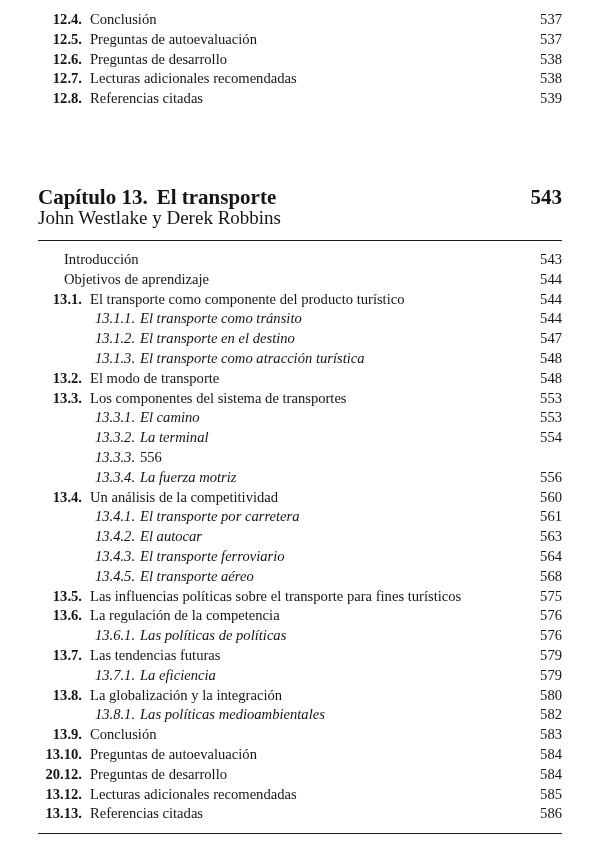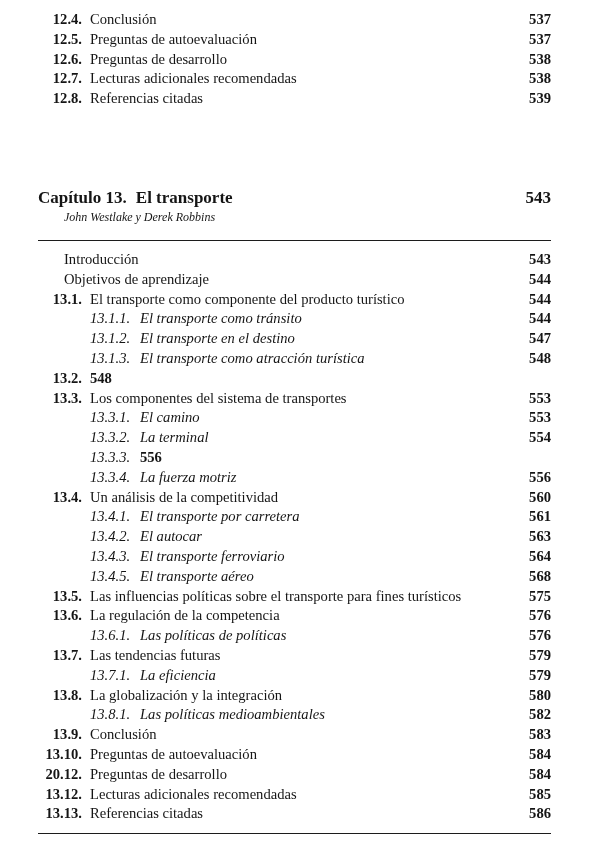--- a/index.html
+++ b/index.html
@@ -6,21 +6,21 @@
   html, body {
     margin: 0;
     padding: 0;
     background: #ffffff;
   }
   .page {
     position: relative;
     width: 600px;
     height: 849px;
     background: #ffffff;
-    padding: 10px 49px 0 38px;
+    padding: 10px 38px 0 38px;
     font-family: "Liberation Serif", "DejaVu Serif", serif;
     color: #151515;
     overflow: hidden;
   }
   .toc-block { width: 100%; }
   .row {
     display: flex;
     align-items: baseline;
     line-height: 19.8px;
     font-size: 14.6px;
@@ -34,49 +34,47 @@
   }
   .row .title {
     flex: 1 1 auto;
     padding-right: 8px;
     white-space: nowrap;
     overflow: hidden;
   }
   .row .pg {
     flex: 0 0 auto;
     font-style: normal;
-    font-weight: 700;
+    font-weight: 400;
     text-align: center;
   }
   .row.lvl0 { padding-left: 26px; }
   .row.lvl2 {
     padding-left: 52px;
     font-style: italic;
   }
   .row.lvl2 .num {
     font-weight: 400;
     width: 50px;
-    text-align: left;
+    text-align: center;
     padding-right: 0;
   }
   .gap-between { height: 66px; }
   .chapter-head {
     display: flex;
     align-items: baseline;
     font-weight: 700;
-    font-size: 17px;
+    font-size: 21px;
     line-height: 21px;
   }
   .chapter-label { flex: 0 0 auto; padding-right: 9px; }
   .chapter-title { flex: 1 1 auto; margin-top: 12px; }
   .chapter-pg { flex: 0 0 auto; }
   .authors {
-    margin-left: 26px;
-    font-style: italic;
-    font-size: 12px;
+    font-size: 19px;
     line-height: 19px;
   }
   hr.rule, hr.bottom-rule {
     border: 0;
     border-top: 1.5px solid #1c1c1c;
     margin: 0;
   }
   hr.rule { margin: 13px 0 9px 0; }
   hr.bottom-rule { margin: 9px 0 0 0; }
 </style>
@@ -152,20 +150,21 @@
     <span class="title">El transporte en el destino</span>
     <span class="pg">547</span>
   </div>
       <div class="row lvl2">
     <span class="num">13.1.3.</span>
     <span class="title">El transporte como atracción turística</span>
     <span class="pg">548</span>
   </div>
       <div class="row lvl1">
     <span class="num">13.2.</span>
+    <span class="title">El modo de transporte</span>
     <span class="pg">548</span>
   </div>
       <div class="row lvl1">
     <span class="num">13.3.</span>
     <span class="title">Los componentes del sistema de transportes</span>
     <span class="pg">553</span>
   </div>
       <div class="row lvl2">
     <span class="num">13.3.1.</span>
     <span class="title">El camino</span>

